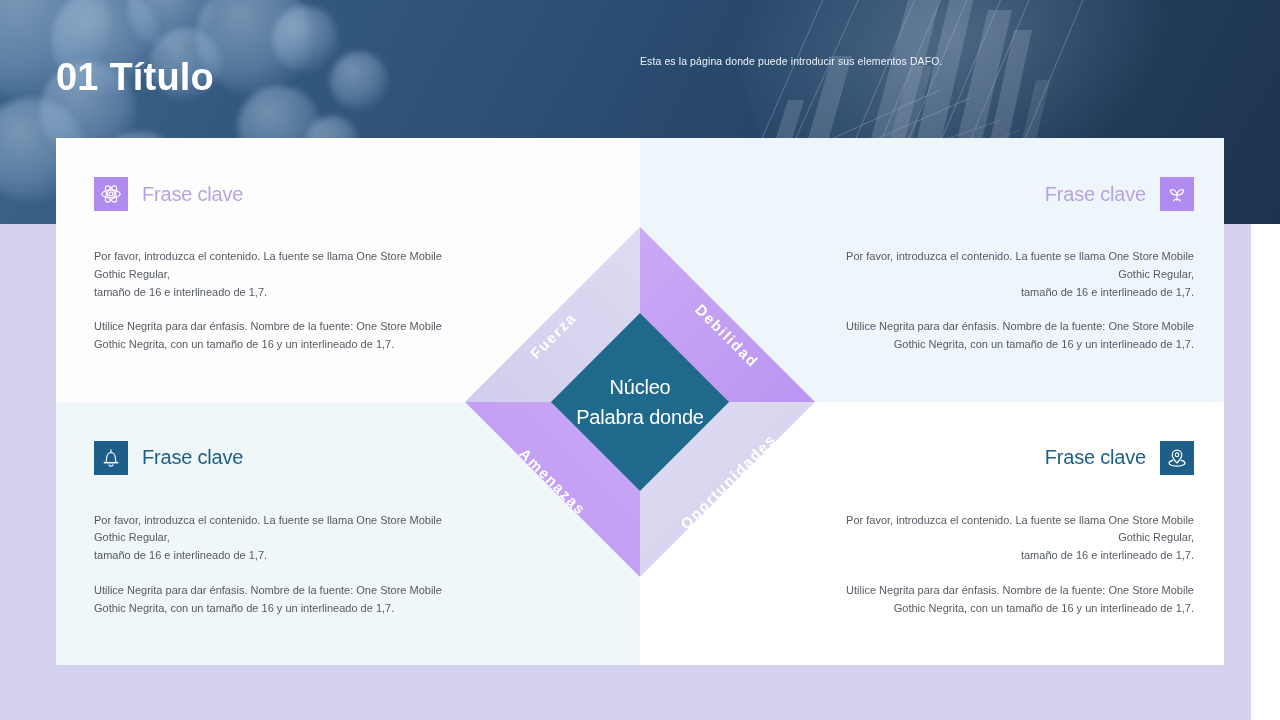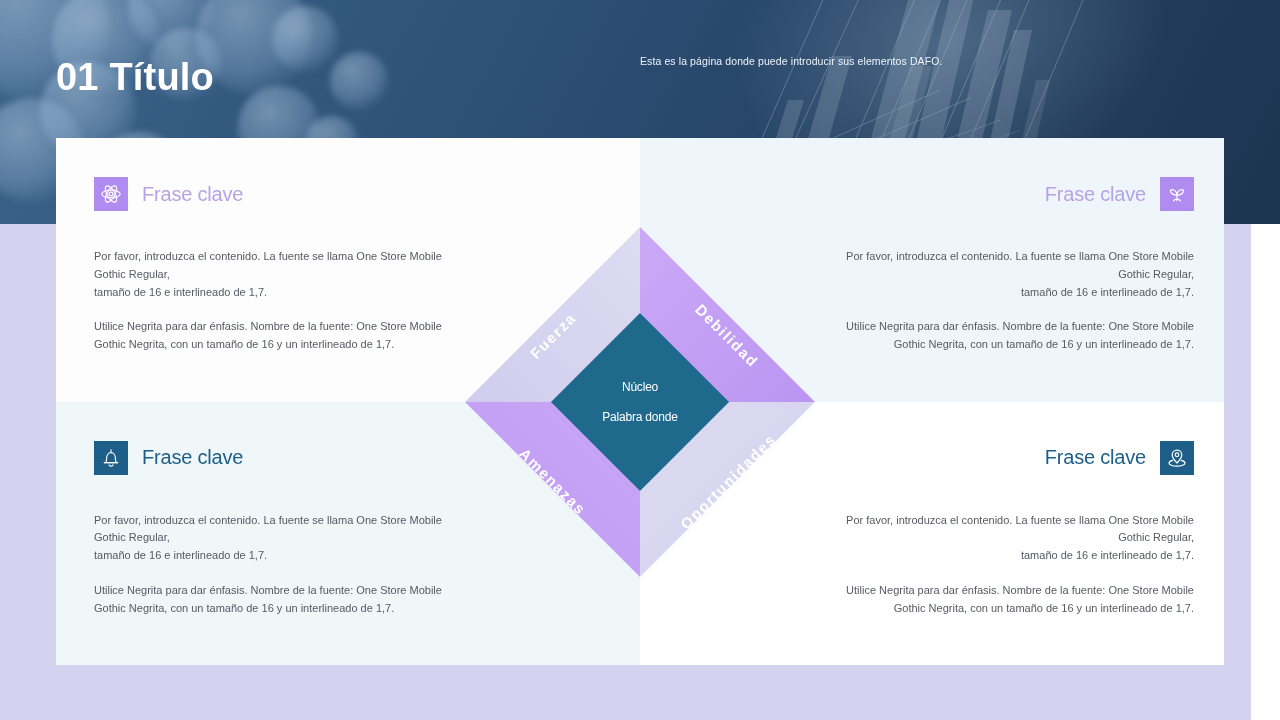--- a/index.html
+++ b/index.html
@@ -181,21 +181,21 @@
     position: absolute;
     left: 0; top: 0;
     width: 350px; height: 350px;
     display: flex;
     flex-direction: column;
     align-items: center;
     justify-content: center;
     gap: 2px;
   }
   #swot-core span {
-    font-size: 12px;
+    font-size: 20px;
     color: #ffffff;
     letter-spacing: -0.2px;
     line-height: 28px;
   }
 </style>
 </head>
 <body>
 
 <div id="slide">
 

